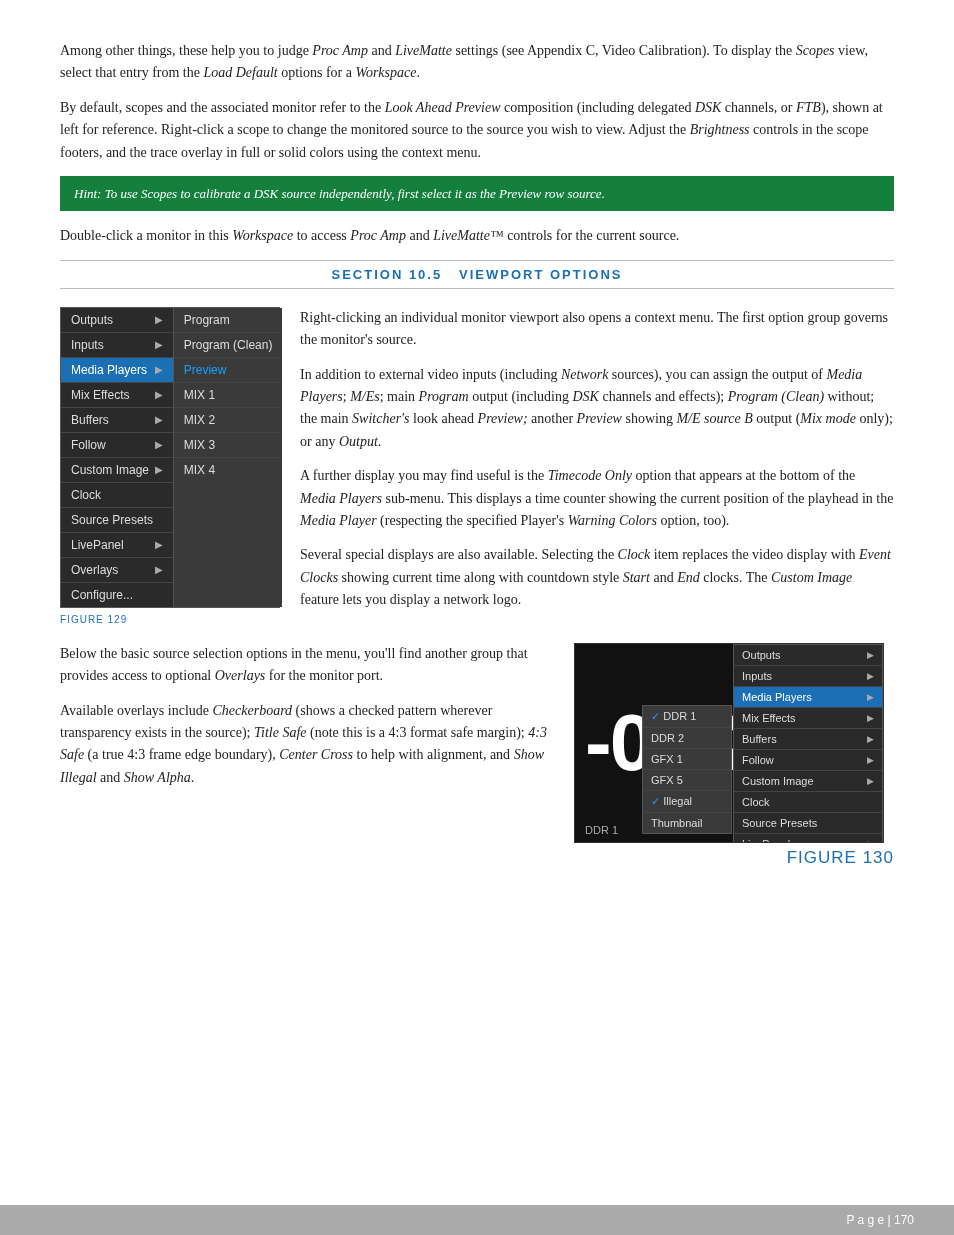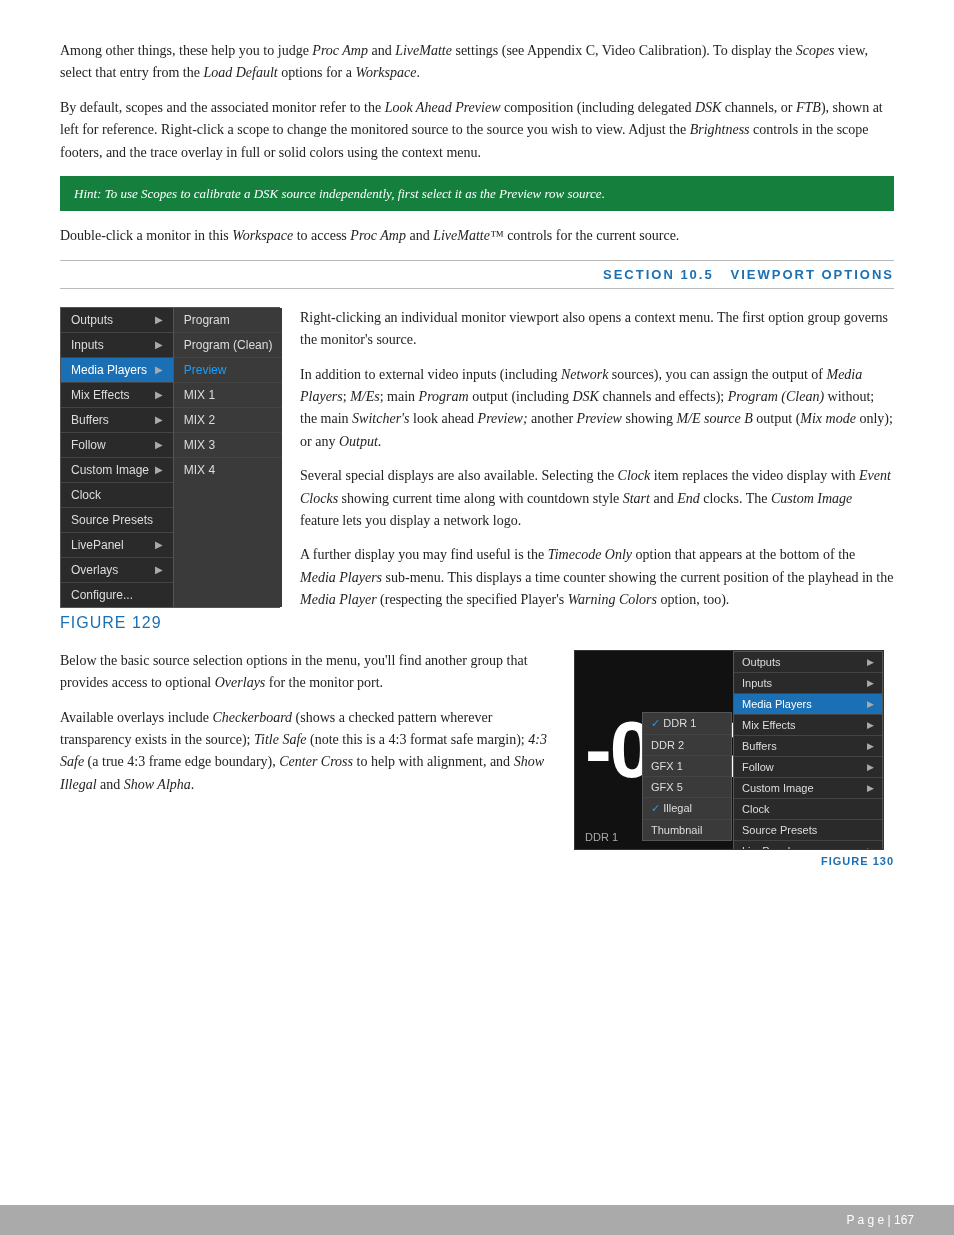--- a/index.html
+++ b/index.html
@@ -19,21 +19,21 @@
       background: #15803d;
       color: #fff;
       padding: 8px 14px;
       margin-bottom: 14px;
       font-style: italic;
       font-size: 13px;
       line-height: 1.5;
     }
 
     .section-heading {
-      text-align: right;
+      text-align: center;
       font-family: Arial, sans-serif;
       font-size: 13px;
       font-weight: normal;
       letter-spacing: 2px;
       color: #555;
       border-top: 1px solid #bbb;
       border-bottom: 1px solid #bbb;
       padding: 6px 0;
       margin-bottom: 18px;
       text-transform: uppercase;
@@ -92,21 +92,21 @@
       color: #ddd;
       border-bottom: 1px solid #444;
       white-space: nowrap;
       font-size: 12px;
     }
     .ctx-right-item:last-child { border-bottom: none; }
     .ctx-right-item.active-preview { color: #1a9fff; }
 
     .figure-label {
       font-family: Arial, sans-serif;
-      font-size: 16px;
+      font-size: 10px;
       color: #1a6fb5;
       letter-spacing: 1px;
       text-transform: uppercase;
       margin-top: 6px;
       text-align: left;
     }
 
     .col-text {
       flex: 1;
     }
@@ -192,27 +192,26 @@
       white-space: nowrap;
     }
     .mctx-sub-item:last-child { border-bottom: none; }
     .mctx-sub-item.checked::before {
       content: '✓ ';
       color: #1a9fff;
     }
 
     .monitor-fig-label {
       font-family: Arial, sans-serif;
-      font-size: 11px;
+      font-size: 17px;
       color: #1a6fb5;
       letter-spacing: 1px;
       text-transform: uppercase;
       margin-top: 5px;
       text-align: right;
-      font-weight: bold;
     }
 
     
     .page-footer {
       position: fixed;
       bottom: 0;
       left: 0;
       width: 954px;
       height: 30px;
       background: #aaa;
@@ -319,24 +318,24 @@
   </div>
 
   <div class="col-text">
     <p>
       Right-clicking an individual monitor viewport also opens a context menu.  The first option group governs the monitor's source.
     </p>
     <p>
       In addition to external video inputs (including <em>Network</em> sources), you can assign the output of <em>Media Players</em>; <em>M/Es</em>; main <em>Program</em> output (including <em>DSK</em> channels and effects); <em>Program (Clean)</em> without; the main <em>Switcher's</em> look ahead <em>Preview;</em> another <em>Preview</em> showing <em>M/E source B</em> output (<em>Mix mode</em> only); or any <em>Output</em>.
     </p>
     <p>
+      A further display you may find useful is the <em>Timecode Only</em> option that appears at the bottom of the <em>Media Players</em> sub-menu.  This displays a time counter showing the current position of the playhead in the <em>Media Player</em> (respecting the specified Player's <em>Warning Colors</em> option, too).
+    </p>
+    <p>
       Several special displays are also available. Selecting the <em>Clock</em> item replaces the video display with <em>Event Clocks</em> showing current time along with countdown style <em>Start</em> and <em>End</em> clocks.  The <em>Custom Image</em> feature lets you display a network logo.
-    </p>
-    <p>
-      A further display you may find useful is the <em>Timecode Only</em> option that appears at the bottom of the <em>Media Players</em> sub-menu.  This displays a time counter showing the current position of the playhead in the <em>Media Player</em> (respecting the specified Player's <em>Warning Colors</em> option, too).
     </p>
   </div>
 </div>
 
 <div class="bottom-two-col">
 
   <div class="bottom-left">
     <p>
       Below the basic source selection options in the menu, you'll find another group that provides access to optional <em>Overlays</em> for the monitor port.
     </p>
@@ -398,14 +397,14 @@
           <div class="mctx-sub-item checked">Illegal</div>
           <div class="mctx-sub-item">Thumbnail</div>
         </div>
       </div>
     </div>
     <div class="monitor-fig-label">FIGURE 130</div>
   </div>
 </div>
 
 <div class="page-footer">
-  <span>P a g e  |  167</span>
+  <span>P a g e  |  170</span>
 </div>
 
 </body></html>

